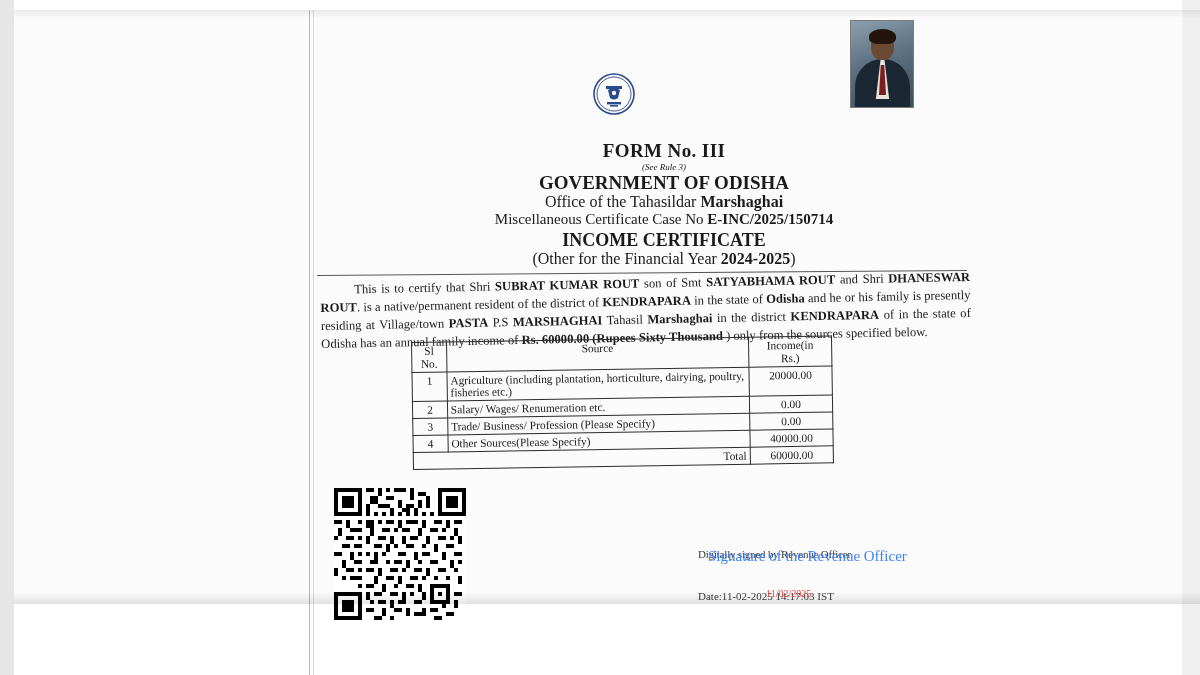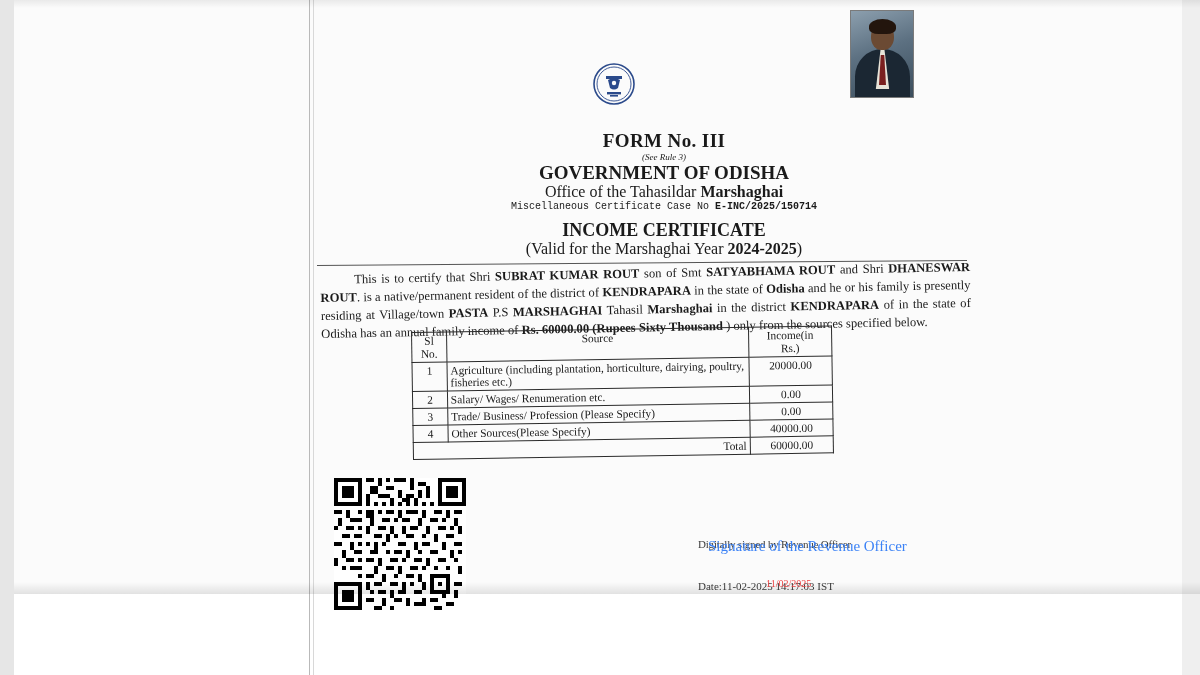--- a/index.html
+++ b/index.html
@@ -28,21 +28,21 @@
     background: #e6e6e6;
   }
   .edge-right {
     position: absolute;
     right: 0; top: 0;
     width: 18px; height: 675px;
     background: #efefef;
   }
   .paper {
     position: absolute;
-    left: 14px; top: 0;
+    left: 14px; top: 10px;
     width: 1168px;
     height: 594px;
     background: #fbfbfb;
   }
   
   .fold-line {
     position: absolute;
     left: 295px;
     top: 0;
     width: 1px;
@@ -171,22 +171,21 @@
     font-weight: bold;
     font-size: 19px;
   }
   .office {
     top: 183px;
     font-size: 16px;
   }
   .office b { font-weight: bold; }
   .case-no {
     top: 201px;
-    font-size: 10px;
-    font-family: Liberation Mono, monospace;
+    font-size: 15px;
   }
   .case-no b { font-weight: bold; }
   .inc-cert {
     top: 220px;
     font-weight: bold;
     font-size: 18px;
   }
   .valid {
     top: 240px;
     font-size: 16px;
@@ -333,21 +332,21 @@
     <div class="hdr see-rule">(See Rule 3)</div>
     <div class="hdr govt">GOVERNMENT OF ODISHA</div>
     <div class="hdr office">
       <span>Office of the Tahasildar </span><b>Marshaghai</b>
     </div>
     <div class="hdr case-no">
       <span>Miscellaneous Certificate Case No </span><b>E-INC/2025/150714</b>
     </div>
     <div class="hdr inc-cert">INCOME CERTIFICATE</div>
     <div class="hdr valid">
-      <span>(Valid for the Marshaghai Year </span><b>2024-2025</b><span>)</span>
+      <span>(Other for the Financial Year </span><b>2024-2025</b><span>)</span>
     </div>
 
     <div class="hr-top"></div>
 
     <div class="body-para">
       <span class="indent"></span><span>This is to certify that Shri </span><b>SUBRAT KUMAR ROUT</b><span> son of Smt </span><b>SATYABHAMA ROUT</b><span> and </span><span>Shri </span><b>DHANESWAR ROUT</b><span>. is a native/permanent resident of the district of </span><b>KENDRAPARA</b><span> in the state of </span><b>Odisha</b><span> and he or his family is presently residing at Village/town </span><b>PASTA</b><span>  P.S </span><b>MARSHAGHAI</b><span> Tahasil </span><b>Marshaghai</b><span> in the district </span><b>KENDRAPARA</b><span> of in the state of Odisha has an annual family income of </span><b>Rs. </b><b>60000.00</b> <b>(Rupees Sixty Thousand</b><span> ) only from the sources specified below.</span>
     </div>
 
     <div class="tbl-wrap">
       <table class="inc">

